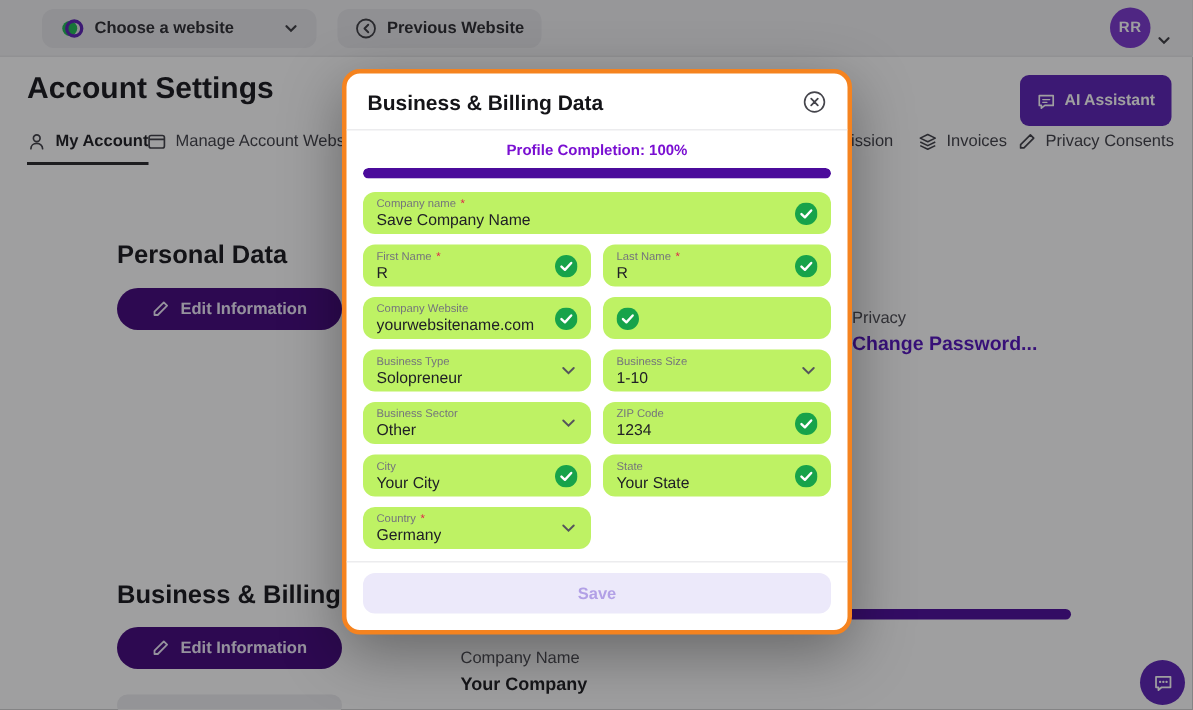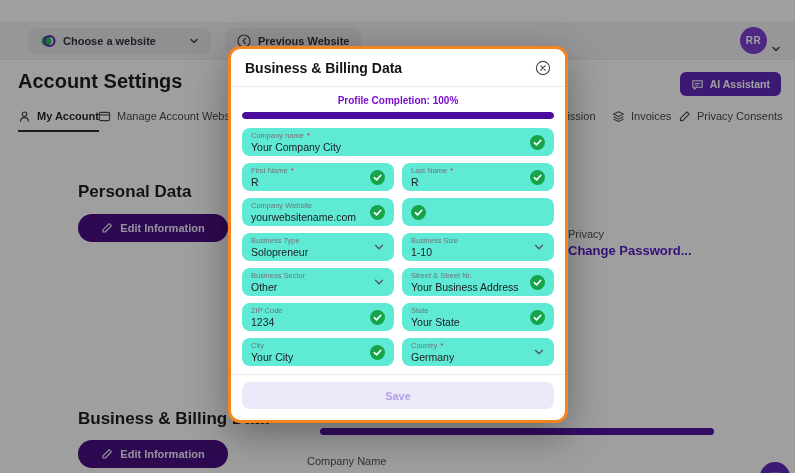--- a/index.html
+++ b/index.html
@@ -10,31 +10,31 @@
     --link-purple:#5312bd;
     --valid-green:#17a34a;
     --highlight-orange:#f5831f;
     --asterisk-red:#e11d48;
   }
   *{margin:0;padding:0;box-sizing:border-box;font-family:"Liberation Sans",sans-serif;}
   html,body{background:#555;}
   .screen{position:relative;width:795px;height:473px;background:#ffffff;overflow:hidden;}
 
   
-  .bg{position:absolute;inset:0;margin-top:22px;}
+  .bg{position:absolute;inset:0;}
   .topbar{position:absolute;top:0;left:0;right:0;height:38px;background:#f2f2f4;display:flex;align-items:center;padding:0 14px 0 28px;border-bottom:1px solid #e8e8ea;}
   .tb-btn{display:flex;align-items:center;gap:7px;height:26px;padding:0 12px;background:#e6e6e9;border:none;border-radius:8px;font-size:11px;font-weight:600;color:#2b2b30;cursor:pointer;}
   .tb-btn + .tb-btn{margin-left:14px;}
   .tb-right{margin-left:auto;display:flex;align-items:flex-end;gap:4px;cursor:pointer;}
   .avatar{width:27px;height:27px;border-radius:50%;background:#7a36cf;color:#fff;font-size:10px;font-weight:700;display:flex;align-items:center;justify-content:center;letter-spacing:.5px;}
   .icn{display:inline-flex;align-items:center;justify-content:center;line-height:0;}
   .icn svg{display:block;}
 
   .page-title{position:absolute;left:18px;top:48px;font-size:20px;font-weight:700;color:#17171b;}
-  .ai-btn{position:absolute;right:14px;top:50px;height:24px;display:flex;align-items:center;gap:6px;padding:0 11px;background:var(--accent-purple);color:#fff;border:none;border-radius:6px;font-size:10.5px;font-weight:600;cursor:pointer;}
+  .ai-btn{position:absolute;right:14px;top:50px;height:34px;display:flex;align-items:center;gap:6px;padding:0 11px;background:var(--accent-purple);color:#fff;border:none;border-radius:6px;font-size:10.5px;font-weight:600;cursor:pointer;}
 
   .tabs{position:absolute;left:0;top:88px;width:100%;height:24px;}
   .tab{position:absolute;top:0;display:flex;gap:6px;background:none;border:none;font-size:11px;color:#3f3f46;font-weight:500;cursor:pointer;padding:0 0 7px 0;}
   .tab.active{font-weight:600;color:#1c1c20;border-bottom:2px solid #27272a;}
   .tab:nth-child(1){left:18px;}
   .tab:nth-child(2){left:98px;}
   .tab:nth-child(3){left:516px;}
   .tab:nth-child(4){left:612px;}
   .tab:nth-child(5){left:678px;}
 
@@ -52,21 +52,21 @@
 
   
   .modal{position:absolute;left:228px;top:46px;width:340px;height:377px;background:#fff;border:3px solid var(--highlight-orange);border-radius:12px;box-shadow:0 12px 40px rgba(0,0,0,.35);overflow:hidden;display:flex;flex-direction:column;}
   .m-header{display:flex;align-items:center;justify-content:space-between;padding:11px 14px 10px 14px;border-bottom:1px solid #ececee;}
   .m-title{font-size:14px;font-weight:700;color:#141418;}
   .m-close{background:none;border:none;cursor:pointer;line-height:0;padding:0;}
   .m-profile-label{margin-top:8px;text-align:center;font-size:10px;font-weight:700;color:var(--profile-text-purple);}
   .m-bar{margin:6px 11px 0 11px;height:7px;border-radius:5px;background:#ede9f6;overflow:hidden;}
   .m-bar-fill{height:100%;border-radius:5px;background:var(--deep-purple);}
   .fields{margin:9px 11px 0 11px;display:grid;grid-template-columns:1fr 1fr;column-gap:8px;row-gap:7px;}
-  .field{height:28px;background:#5eead4;border-radius:8px;display:flex;align-items:center;justify-content:space-between;padding:0 9px;cursor:pointer;}
+  .field{height:28px;background:#bef264;border-radius:8px;display:flex;align-items:center;justify-content:space-between;padding:0 9px;cursor:pointer;}
   .field.full{grid-column:1 / -1;}
   .f-texts{display:flex;flex-direction:column;justify-content:center;min-width:0;}
   .f-label{font-size:7.5px;color:#74747c;white-space:nowrap;}
   .f-label .req{color:var(--asterisk-red);margin-left:1px;}
   .f-value{font-size:10.5px;font-weight:500;color:#202026;white-space:nowrap;overflow:hidden;margin-top:1px;}
   .m-footer{margin-top:8px;border-top:1px solid #ececee;padding:7px 11px 8px 11px;}
   .save-btn{width:100%;height:27px;border:none;border-radius:8px;background:#ece9fa;color:#b2a0e6;font-size:11px;font-weight:600;cursor:pointer;}
 </style>
 </head>
 <body>
@@ -226,21 +226,21 @@
 
     <div class="m-profile-label">Profile Completion: 100%</div>
     <div class="m-bar">
       <div class="m-bar-fill" style="width: 100%;"></div>
     </div>
 
     <div class="fields">
         <div class="field full">
           <div class="f-texts">
             <span class="f-label">Company name<span class="req"> *</span></span>
-            <span class="f-value">Your Company City</span>
+            <span class="f-value">Save Company Name</span>
           </div>
           <span class="icn">
             <svg width="15" height="15" viewBox="0 0 15 15">
               <circle cx="7.5" cy="7.5" r="7.5" fill="#17a34a"></circle>
               <path d="M4.3 7.7 L6.6 9.9 L10.8 5.3" fill="none" stroke="#fff" stroke-width="1.6" stroke-linecap="round" stroke-linejoin="round"></path>
             </svg>
           </span>
         </div>
         <div class="field">
           <div class="f-texts">
@@ -314,58 +314,46 @@
             <span class="f-value">Other</span>
           </div>
           <span class="icn">
             <svg width="12" height="12" viewBox="0 0 12 12">
               <path d="M2.5 4.3 L6 7.8 L9.5 4.3" fill="none" stroke="#55555c" stroke-width="1.3" stroke-linecap="round"></path>
             </svg>
           </span>
         </div>
         <div class="field">
           <div class="f-texts">
-            <span class="f-label">Street &amp; Street Nr.</span>
-            <span class="f-value">Your Business Address</span>
-          </div>
-          <span class="icn">
-            <svg width="15" height="15" viewBox="0 0 15 15">
-              <circle cx="7.5" cy="7.5" r="7.5" fill="#17a34a"></circle>
-              <path d="M4.3 7.7 L6.6 9.9 L10.8 5.3" fill="none" stroke="#fff" stroke-width="1.6" stroke-linecap="round" stroke-linejoin="round"></path>
-            </svg>
-          </span>
-        </div>
-        <div class="field">
-          <div class="f-texts">
             <span class="f-label">ZIP Code</span>
             <span class="f-value">1234</span>
           </div>
           <span class="icn">
             <svg width="15" height="15" viewBox="0 0 15 15">
               <circle cx="7.5" cy="7.5" r="7.5" fill="#17a34a"></circle>
               <path d="M4.3 7.7 L6.6 9.9 L10.8 5.3" fill="none" stroke="#fff" stroke-width="1.6" stroke-linecap="round" stroke-linejoin="round"></path>
             </svg>
           </span>
         </div>
         <div class="field">
           <div class="f-texts">
+            <span class="f-label">City</span>
+            <span class="f-value">Your City</span>
+          </div>
+          <span class="icn">
+            <svg width="15" height="15" viewBox="0 0 15 15">
+              <circle cx="7.5" cy="7.5" r="7.5" fill="#17a34a"></circle>
+              <path d="M4.3 7.7 L6.6 9.9 L10.8 5.3" fill="none" stroke="#fff" stroke-width="1.6" stroke-linecap="round" stroke-linejoin="round"></path>
+            </svg>
+          </span>
+        </div>
+        <div class="field">
+          <div class="f-texts">
             <span class="f-label">State</span>
             <span class="f-value">Your State</span>
-          </div>
-          <span class="icn">
-            <svg width="15" height="15" viewBox="0 0 15 15">
-              <circle cx="7.5" cy="7.5" r="7.5" fill="#17a34a"></circle>
-              <path d="M4.3 7.7 L6.6 9.9 L10.8 5.3" fill="none" stroke="#fff" stroke-width="1.6" stroke-linecap="round" stroke-linejoin="round"></path>
-            </svg>
-          </span>
-        </div>
-        <div class="field">
-          <div class="f-texts">
-            <span class="f-label">City</span>
-            <span class="f-value">Your City</span>
           </div>
           <span class="icn">
             <svg width="15" height="15" viewBox="0 0 15 15">
               <circle cx="7.5" cy="7.5" r="7.5" fill="#17a34a"></circle>
               <path d="M4.3 7.7 L6.6 9.9 L10.8 5.3" fill="none" stroke="#fff" stroke-width="1.6" stroke-linecap="round" stroke-linejoin="round"></path>
             </svg>
           </span>
         </div>
         <div class="field">
           <div class="f-texts">

